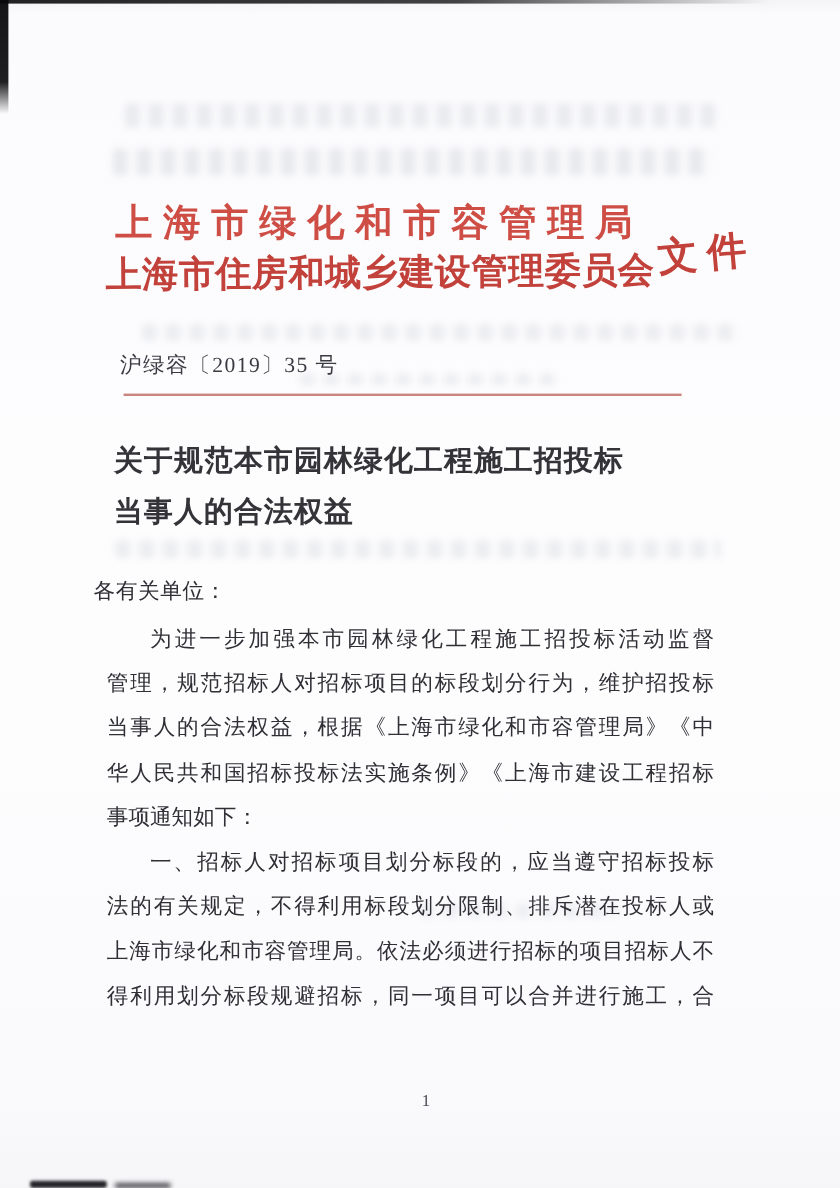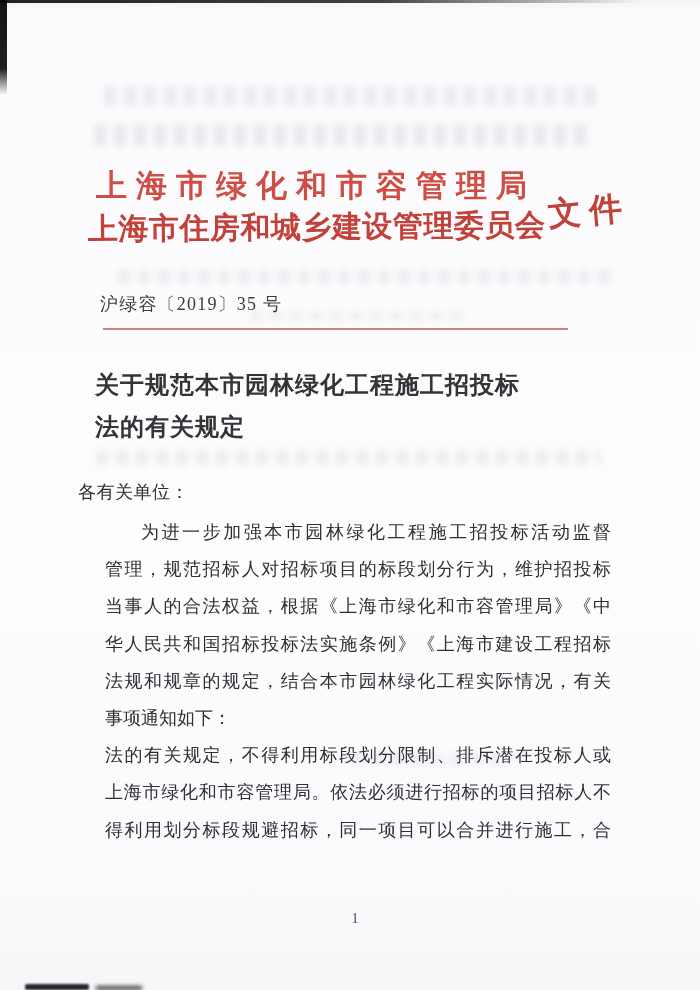--- a/index.html
+++ b/index.html
@@ -85,21 +85,21 @@
     line-height: 41.5px; color: #333338;
   }
 
   
   .salutation {
     position: absolute; left: 78px; top: 480px;
     font-size: 18px; color: #2f2f35; letter-spacing: 0.5px;
   }
   .bodytext {
     position: absolute; left: 89px; top: 514px; width: 506px;
-    font-size: 18px; line-height: 37.2px; color: #2f2f35; margin-left: 16px;
+    font-size: 18px; line-height: 37.2px; color: #2f2f35;
   }
   .line {
     text-align: justify;
     text-align-last: justify;
     white-space: nowrap-off;
   }
   .line.short { text-align-last: left; }
   .line.indent { text-indent: 36px; }
 
   .pagenum {
@@ -127,32 +127,32 @@
   <div class="agency1">上海市绿化和市容管理局</div>
   <div class="agency2">上海市住房和城乡建设管理委员会</div>
   <div class="doctype">文件</div>
 
   <div class="docnum">沪绿容〔2019〕35 号</div>
 
   <div class="redrule"></div>
 
   <div class="title">
     <div>关于规范本市园林绿化工程施工招投标</div>
-    <div>法的有关规定</div>
+    <div>当事人的合法权益</div>
   </div>
 
   <div class="salutation">各有关单位：</div>
 
   <div class="bodytext">
     <div class="line indent">为进一步加强本市园林绿化工程施工招投标活动监督</div>
     <div class="line">管理，规范招标人对招标项目的标段划分行为，维护招投标</div>
     <div class="line">当事人的合法权益，根据《上海市绿化和市容管理局》《中</div>
     <div class="line">华人民共和国招标投标法实施条例》《上海市建设工程招标</div>
-    <div class="line">法规和规章的规定，结合本市园林绿化工程实际情况，有关</div>
     <div class="line short">事项通知如下：</div>
+    <div class="line indent">一、招标人对招标项目划分标段的，应当遵守招标投标</div>
     <div class="line">法的有关规定，不得利用标段划分限制、排斥潜在投标人或</div>
     <div class="line">上海市绿化和市容管理局。依法必须进行招标的项目招标人不</div>
     <div class="line">得利用划分标段规避招标，同一项目可以合并进行施工，合</div>
   </div>
 
   <div class="pagenum">1</div>
 
 </div>
 
 </body></html>

